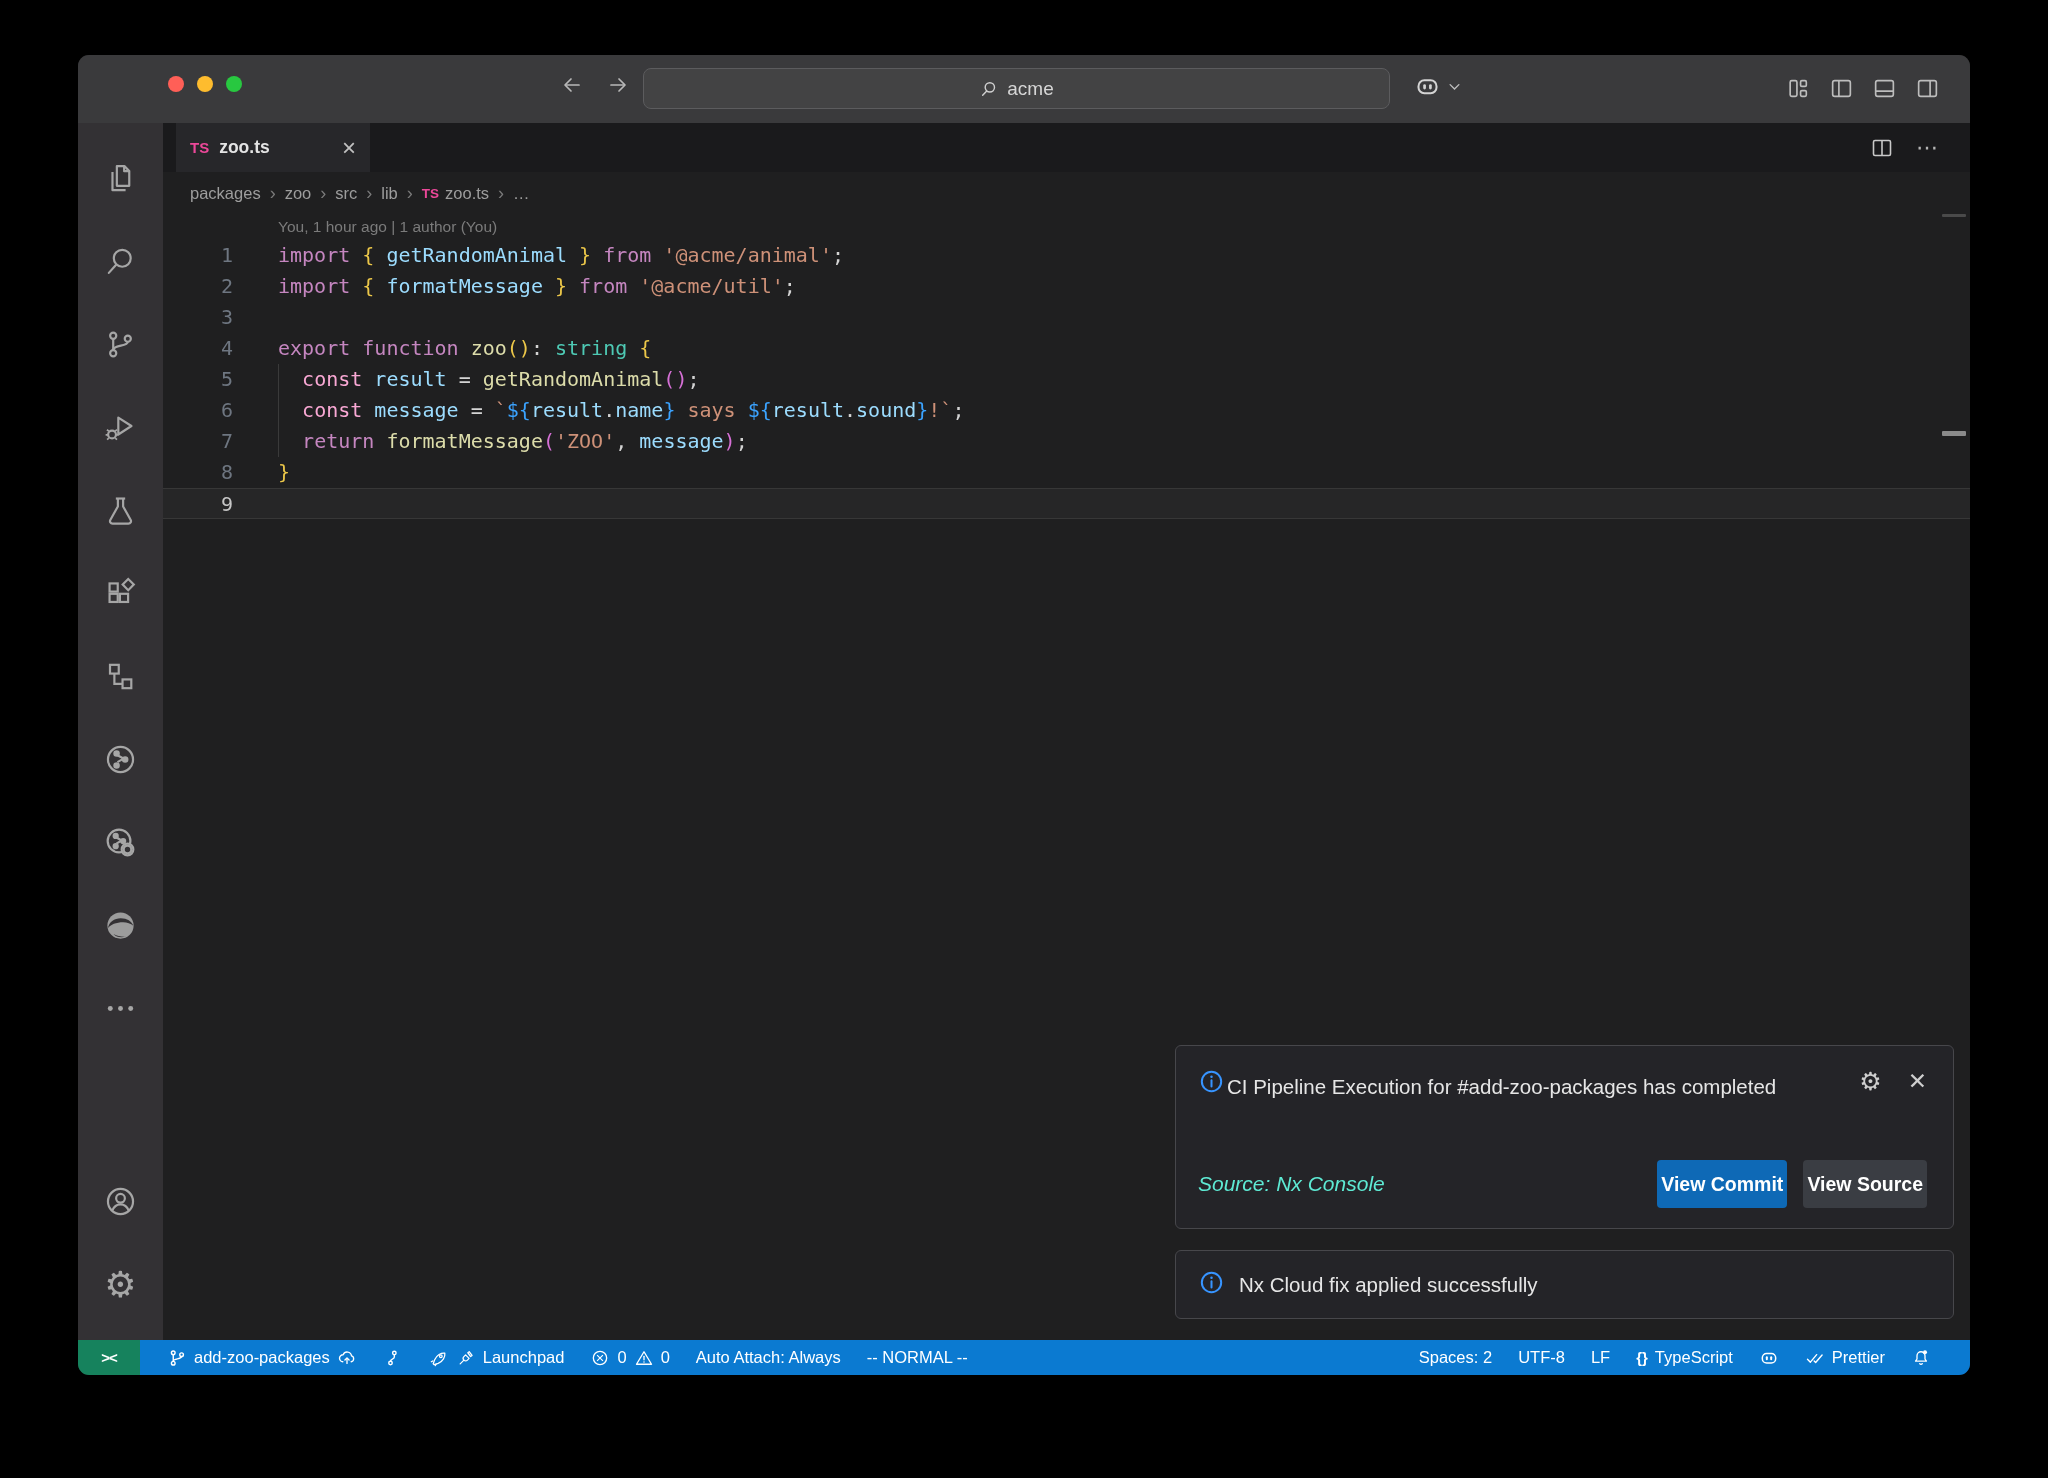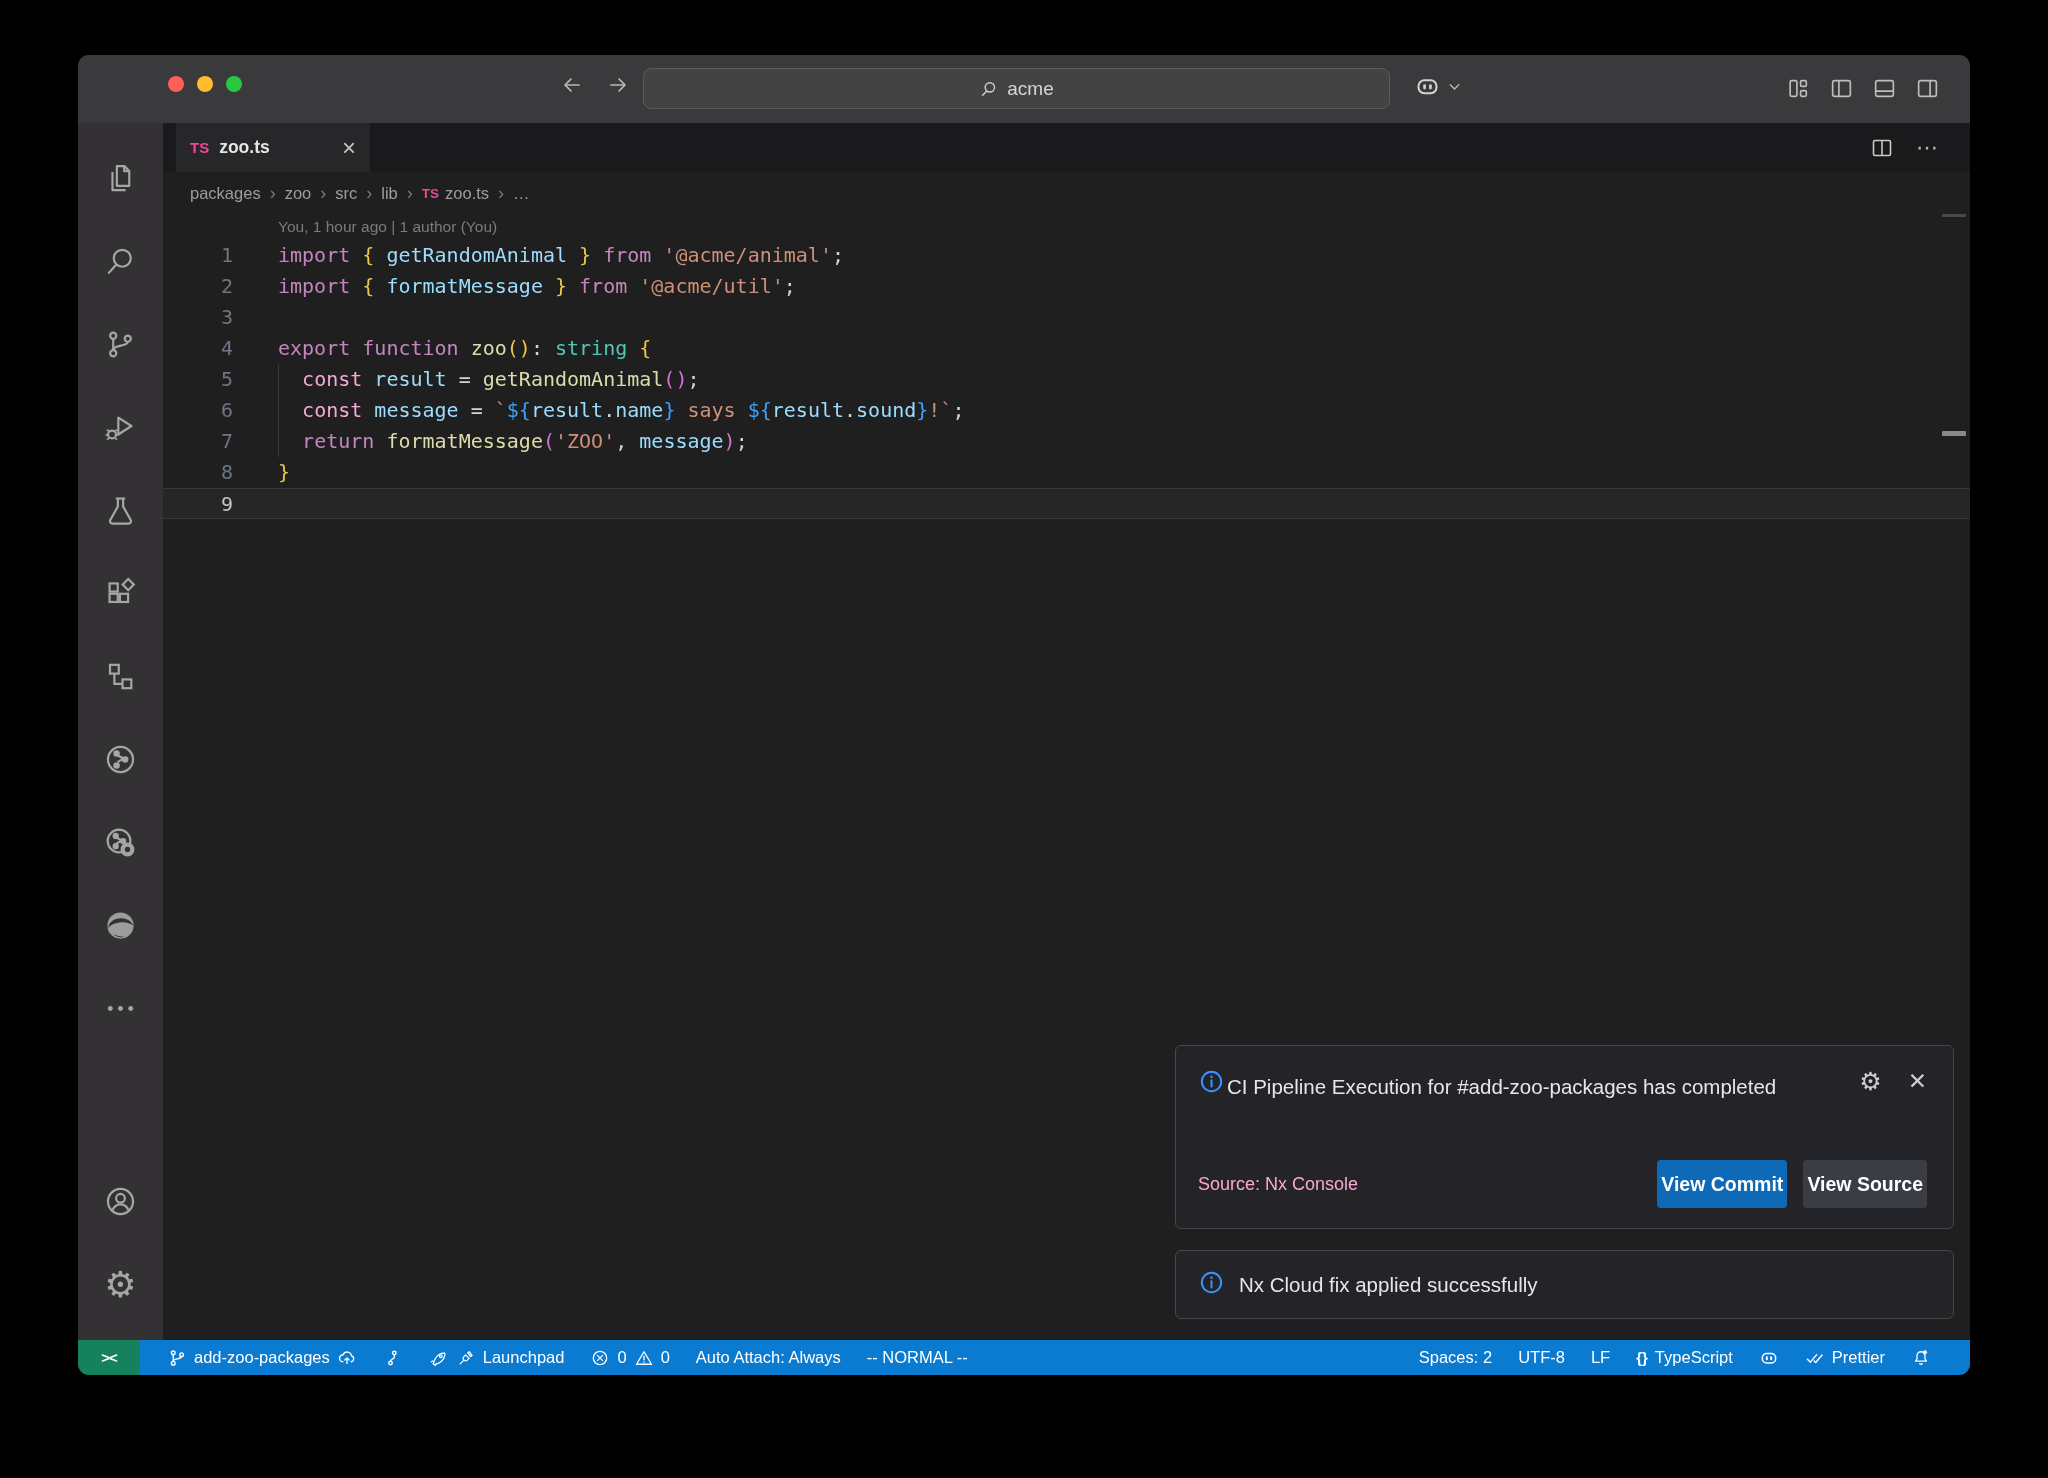--- a/index.html
+++ b/index.html
@@ -66,21 +66,21 @@
   
   .toasts { position:absolute; right:16px; bottom:56px; width:779px; display:flex; flex-direction:column; gap:21px; z-index:5; }
   .toast { background:#242428; border:1px solid #47474b; border-radius:6px; color:#e6e6e6; }
   .toast-big { height:184px; padding:22px 26px 20px 22px; display:flex; flex-direction:column; }
   .toast-head { display:flex; gap:2px; }
   .toast-msg { font-size:20.5px; line-height:38px; width:570px; }
   .toast-tools { margin-left:auto; display:flex; gap:26px; align-items:flex-start; color:#cfcfcf; }
   .toast-gear { font-size:25px; line-height:26px; }
   .toast-x { font-size:23px; line-height:26px; }
   .toast-foot { margin-top:auto; display:flex; align-items:center; }
-  .toast-src { color:#f9a8d4; font-size:18px; }
+  .toast-src { color:#5eead4; font-size:21px;font-style:italic; }
   .toast-btns { margin-left:auto; display:flex; gap:16px; }
   .btn { height:48px; padding:0 4px; border:none; border-radius:4px; font-size:19.5px; font-weight:600;
          color:#fff; font-family:"Liberation Sans", sans-serif; }
   .btn-primary { background:#0e69b6; }
   .btn-secondary { background:#3a3d43; }
   .toast-small { height:69px; padding:0 22px; display:flex; align-items:center; gap:14px; font-size:20.5px; }
   .info-ic svg { width:27px; height:27px; }
 
   
   .statusbar { height:35px; flex:none; display:flex; align-items:stretch; font-size:16.5px; color:#fff; }

